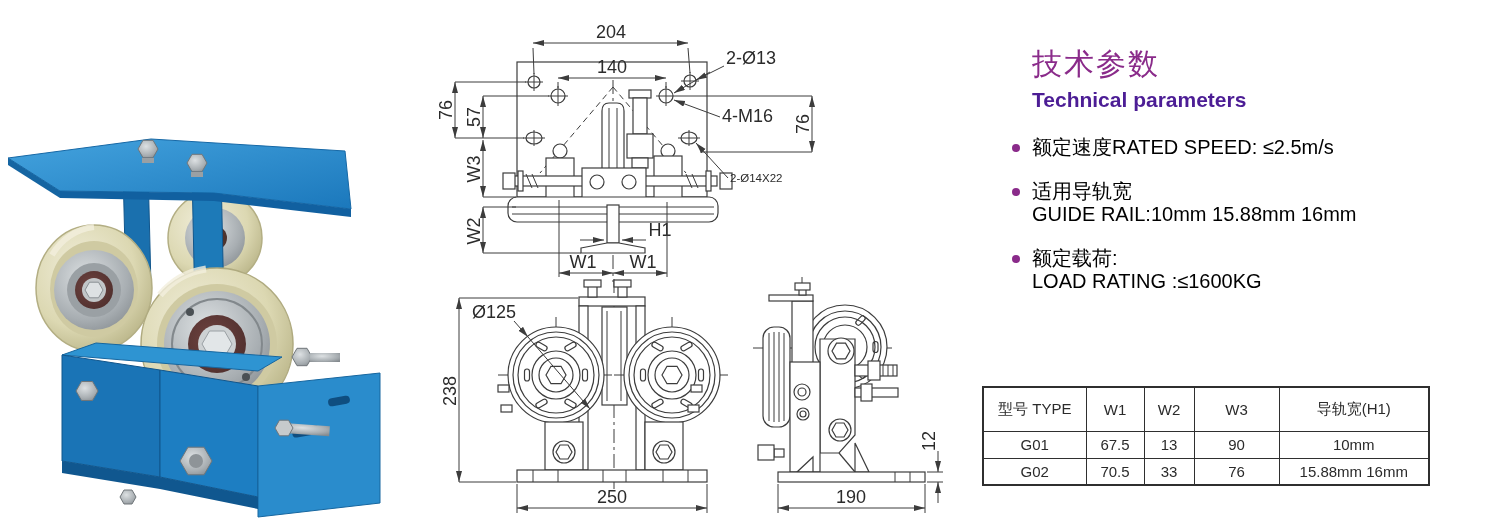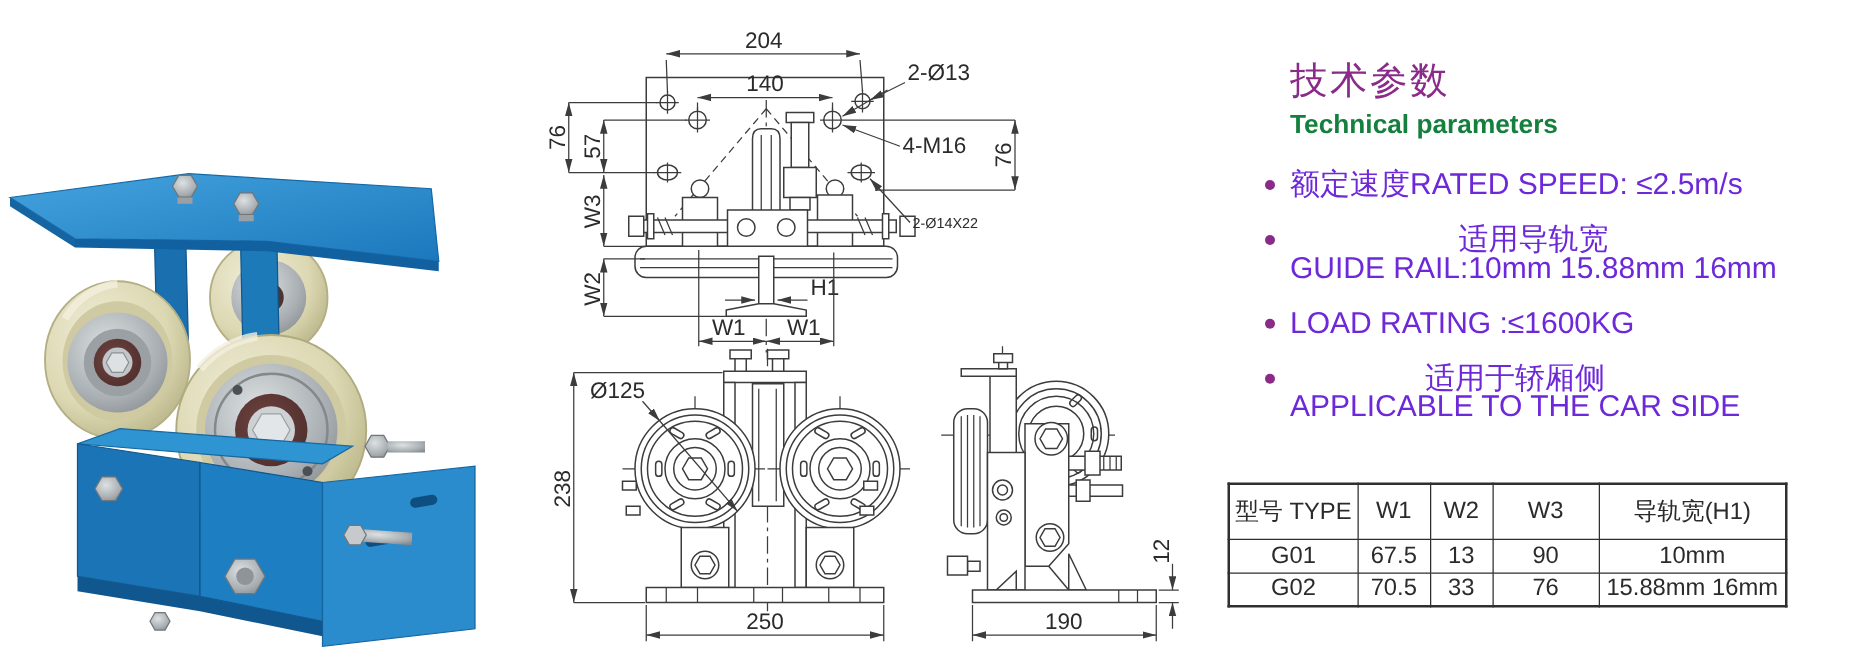--- a/index.html
+++ b/index.html
@@ -14,29 +14,29 @@
   .dim {fill:none;stroke:#3c3c3c;stroke-width:1;}
   .ctr {stroke-dasharray:14 4 3 4;}
   .dsh {stroke-dasharray:6 4;}
   .txt {fill:#2b2b2b;font-size:18px;text-anchor:middle;font-family:"Liberation Sans",sans-serif;}
   .txa {fill:#2b2b2b;font-size:18px;text-anchor:start;font-family:"Liberation Sans",sans-serif;}
   .txs {font-size:11.5px;}
 
   
   .specs{left:1012px;top:44px;width:470px;}
   .specs-title{padding-left:20px;font-size:30px;font-weight:normal;color:#8a2b8a;letter-spacing:2px;}
-  .specs-sub{padding-left:20px;font-size:21px;font-weight:bold;color:#15803d;margin-top:3px;}
+  .specs-sub{padding-left:20px;font-size:21px;font-weight:bold;color:#4c1d95;margin-top:3px;}
   .bullets{margin-top:24px;list-style:none;padding:0;}
-  .bullet{display:flex;margin-bottom:21px;color:#6d28d9;font-size:24px;line-height:23px;text-align:center;}
+  .bullet{display:flex;margin-bottom:21px;color:#000000;font-size:20px;line-height:23px;}
   .bullet .dot{flex:0 0 8px;width:8px;height:8px;border-radius:50%;background:#8a2b8a;margin:8px 12px 0 0;}
   .b-en:empty{display:none;}
 
   
   .spec-table{left:982px;top:386px;border-collapse:collapse;table-layout:fixed;
-              font-size:19px;color:#2b2b2b;border-radius:18px;}
+              font-size:15px;color:#2b2b2b;border-radius:18px;}
   .spec-table td,.spec-table th{border:1.6px solid #2f2f2f;text-align:center;
               font-weight:normal;padding:0;overflow:hidden;white-space:nowrap;}
   .spec-table{border:2px solid #2f2f2f;}
   .spec-table thead tr{height:44px;}
   .spec-table tbody tr{height:27px;}
 </style>
 </head>
 <body>
 
 <div class="canvas">
@@ -435,28 +435,22 @@
       <li class="bullet">
         <span class="dot"></span>
         <span>
           <div class="b-zh">适用导轨宽</div>
           <div class="b-en">GUIDE RAIL:10mm 15.88mm 16mm</div>
         </span>
       </li>
       <li class="bullet">
         <span class="dot"></span>
         <span>
+          <div class="b-zh">额定载荷:</div>
           <div class="b-en">LOAD RATING :≤1600KG</div>
-        </span>
-      </li>
-      <li class="bullet">
-        <span class="dot"></span>
-        <span>
-          <div class="b-zh">适用于轿厢侧</div>
-          <div class="b-en">APPLICABLE TO THE CAR SIDE</div>
         </span>
       </li>
     </ul>
   </div>
 
   <table class="abs spec-table">
     <colgroup>
       <col style="width:103px">
         <col style="width:58px">
         <col style="width:50px">

